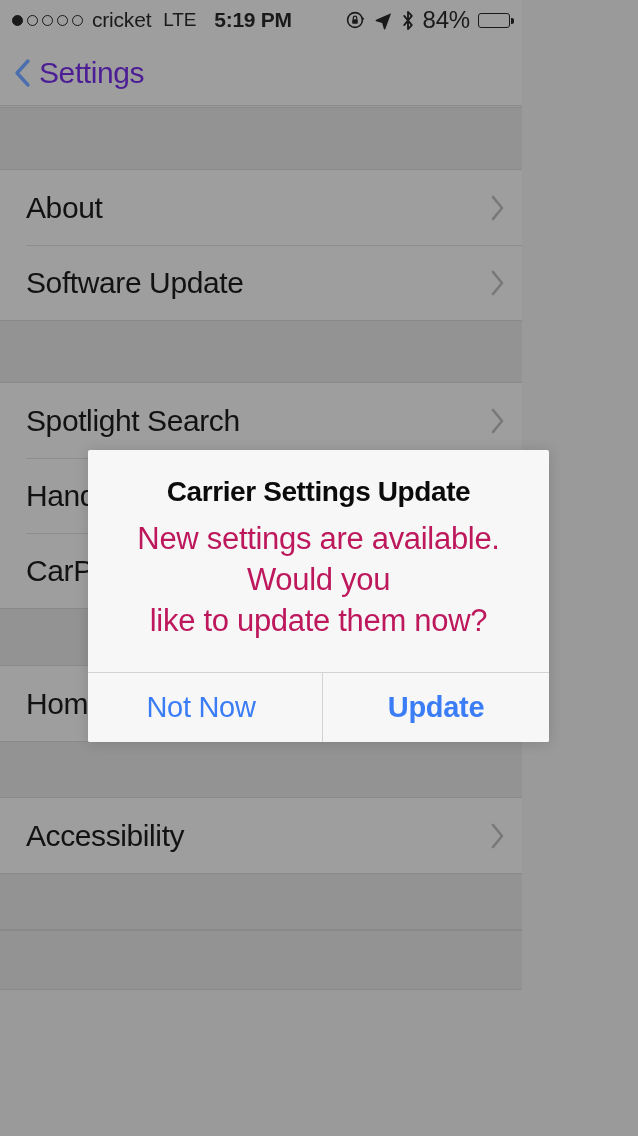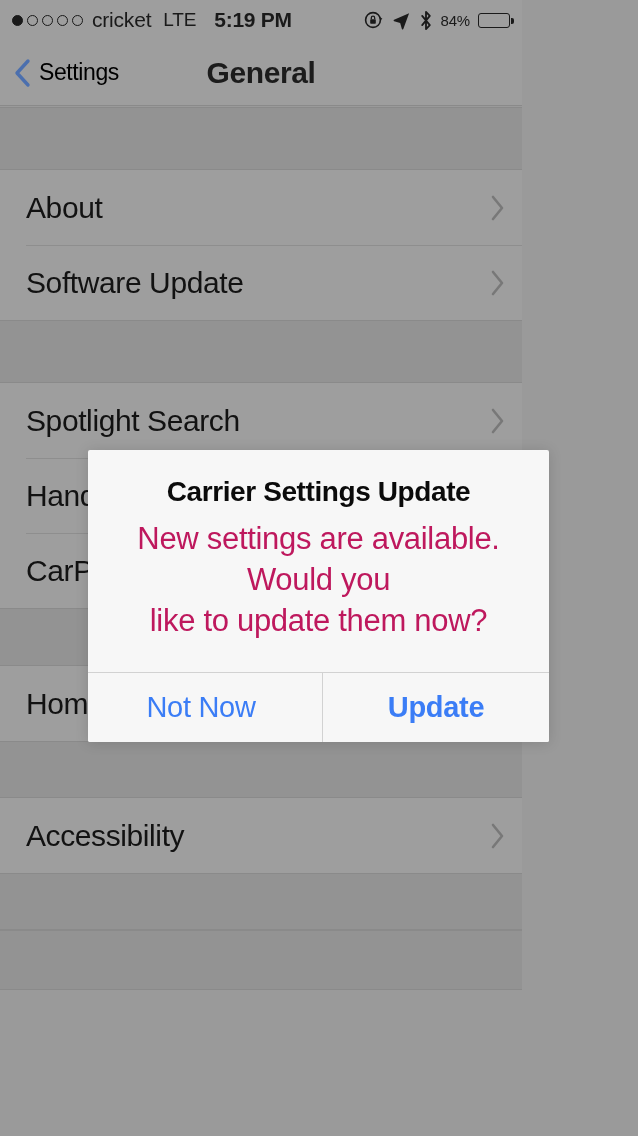--- a/index.html
+++ b/index.html
@@ -28,21 +28,21 @@
   .lte { font-size:19px; margin-left:3px; }
   .sb-center {
     position:absolute; left:0; right:16px; text-align:center;
     font-size:21px; font-weight:bold; letter-spacing:-0.3px;
     pointer-events:none;
   }
   .sb-right {
     margin-left:auto; display:flex; align-items:center; gap:8px;
     position:relative; z-index:2;
   }
-  .batt-pct { font-size:15px; }
+  .batt-pct { font-size:24px; }
   .batt {
     width:32px; height:15px; border:1.8px solid #1a1a1a; border-radius:3px;
     position:relative; padding:1.5px;
   }
   .batt::after {
     content:""; position:absolute; right:-4.5px; top:4px;
     width:3px; height:6px; background:#1a1a1a; border-radius:0 2px 2px 0;
   }
   .batt-fill { height:100%; background:#1a1a1a; border-radius:1px; }
 
@@ -52,21 +52,21 @@
     background:#9e9e9e;
     display:flex; align-items:center;
     border-bottom:1px solid #8a8a8a;
   }
   .back-btn {
     display:flex; align-items:center; gap:7px;
     padding-left:12px; cursor:pointer;
     position:relative; z-index:2;
   }
   .back-chev { width:20px; height:30px; display:block; }
-  .back-label { font-size:23px; color:#000000; letter-spacing:-0.4px; }
+  .back-label { font-size:30px; color:#4c1d95; letter-spacing:-0.4px; }
   .nav-title {
     position:absolute; left:0; right:0; text-align:center;
     font-size:30px; font-weight:bold; color:#1c1c1c; letter-spacing:-0.4px;
     pointer-events:none;
   }
 
   
   .list-scroll { position:absolute; top:107px; left:0; right:0; bottom:0; }
   .gap { background:#939393; border-top:1px solid #8a8a8a; border-bottom:1px solid #8a8a8a; }
   .group { background:#9e9e9e; }
@@ -160,21 +160,20 @@
     </div>
   </div>
 
   <div class="nav-bar">
     <div class="back-btn">
       <svg class="back-chev" viewBox="0 0 20 30">
         <path d="M16 3L5 15l11 12" fill="none" stroke="#4b6fae" stroke-width="3.4" stroke-linecap="round" stroke-linejoin="round"></path>
       </svg>
       <span class="back-label">Settings</span>
     </div>
-    <div class="nav-title">General</div>
   </div>
 
   <div class="list-scroll" id="list-root">
       <div class="gap" style="height:63px"></div>
       <div class="group">
         <div class="row">
           <span class="row-label">About</span>
           <svg class="chev" viewBox="0 0 17 30">
             <path d="M4 4l9 11-9 11" fill="none" stroke="#5a5a5a" stroke-width="2.6" stroke-linecap="round" stroke-linejoin="round"></path>
           </svg>

